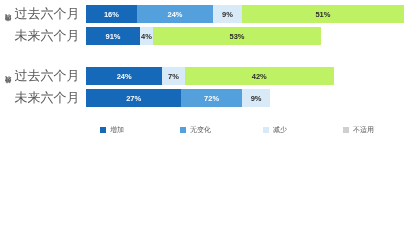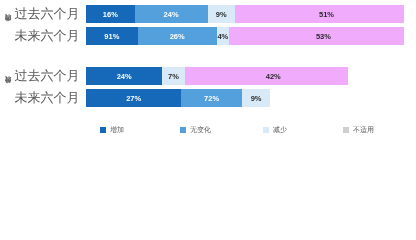--- a/index.html
+++ b/index.html
@@ -89,21 +89,21 @@
     align-items: center;
     justify-content: center;
     font-size: 7.5px;
     font-weight: bold;
     white-space: nowrap;
     overflow: hidden;
   }
   .seg.c0 { background: #1668b8; color: #ffffff; }
   .seg.c1 { background: #53a0dc; color: #ffffff; }
   .seg.c2 { background: #d8eaf8; color: #2b2b2b; }
-  .seg.c3 { background: #f0abfc; color: #2b2b2b; padding-left: 14px; }
+  .seg.c3 { background: #bef264; color: #2b2b2b; }
 
   
   .legend {
     position: absolute;
     left: 100px;
     top: 124px;
     width: 300px;
     height: 12px;
   }
   .legend-item {
@@ -151,21 +151,20 @@
           <div class="seg c1" style="width:24%">24%</div>
           <div class="seg c2" style="width:9%">9%</div>
           <div class="seg c3" style="width:51%">51%</div>
         </div>
       </div>
 
       <div class="row">
         <div class="row-label">未来六个月</div>
         <div class="bar">
           <div class="seg c0" style="width:17%">91%</div>
-          <div class="seg c1" style="width:26%">26%</div>
           <div class="seg c2" style="width:4%">4%</div>
           <div class="seg c3" style="width:53%">53%</div>
         </div>
       </div>
 
     </div>
   </div>
 
   <div class="group" id="group-1">
     <div class="group-label">

